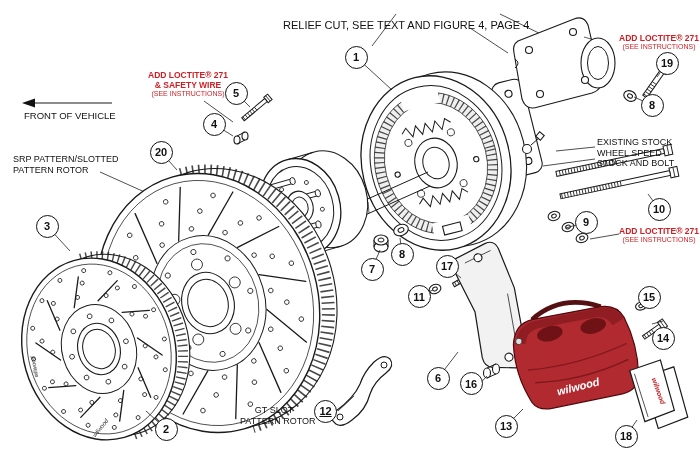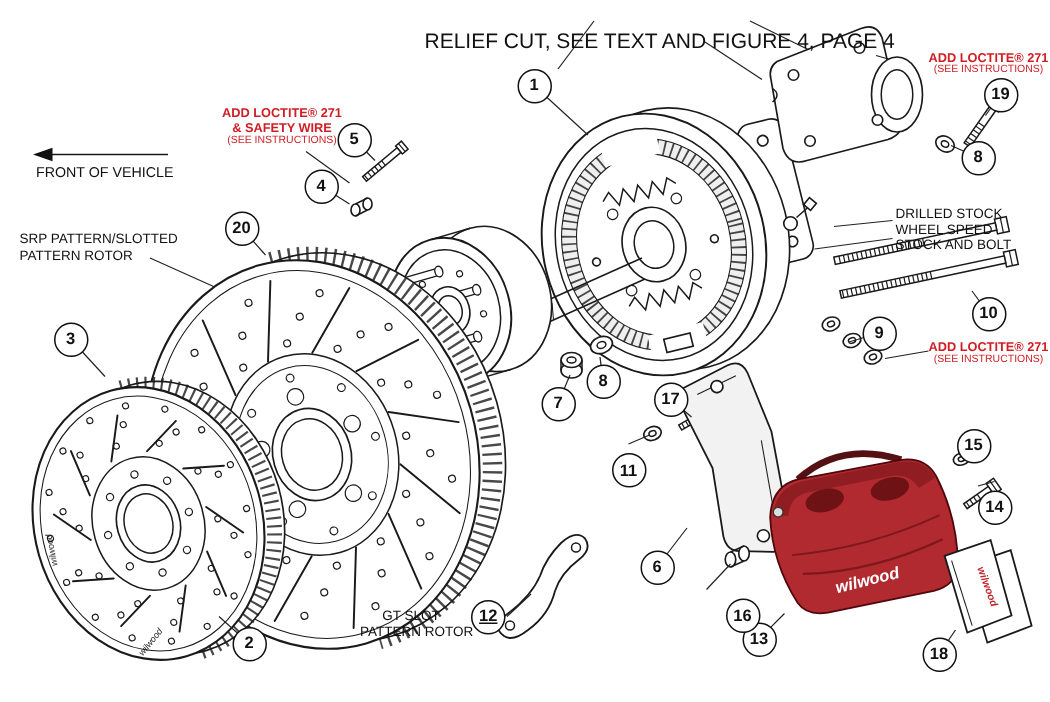--- a/index.html
+++ b/index.html
@@ -495,42 +495,42 @@
         <line x1="663" y1="321" x2="652" y2="324"></line>
         <line x1="649" y1="297" x2="642" y2="306"></line>
         <line x1="471" y1="393" x2="487" y2="376"></line>
         <line x1="447" y1="266" x2="461" y2="278"></line>
         <line x1="626" y1="436" x2="637" y2="420"></line>
         <line x1="667" y1="63" x2="657" y2="77"></line>
         <line x1="161" y1="152" x2="177" y2="170"></line>
       </g>
 </svg>
 
-<div class="lbl" style="left:283px;top:19px;font-size:14px">RELIEF CUT, SEE TEXT AND FIGURE 4, PAGE 4</div>
+<div class="lbl" style="left:283px;top:19px;font-size:11px">RELIEF CUT, SEE TEXT AND FIGURE 4, PAGE 4</div>
 
 <div class="lbl red center" style="left:618px;top:33px;width:82px">
   <div>ADD LOCTITE® 271</div>
   <div class="sub">(SEE INSTRUCTIONS)</div>
 </div>
 
 <div class="lbl red center" style="left:146px;top:70px;width:84px">
   <div>ADD LOCTITE® 271</div>
   <div>&amp; SAFETY WIRE</div>
   <div class="sub">(SEE INSTRUCTIONS)</div>
 </div>
 
 <div class="lbl" style="left:24px;top:110px;font-size:9.5px">FRONT OF VEHICLE</div>
 
 <div class="lbl" style="left:13px;top:154px">
   <div>SRP PATTERN/SLOTTED</div>
   <div>PATTERN ROTOR</div>
 </div>
 
 <div class="lbl" style="left:597px;top:137px">
-  <div>DRILLED STOCK</div>
+  <div>EXISTING STOCK</div>
   <div>WHEEL SPEED</div>
   <div>STOCK AND BOLT</div>
 </div>
 
 <div class="lbl red center" style="left:618px;top:226px;width:82px">
   <div>ADD LOCTITE® 271</div>
   <div class="sub">(SEE INSTRUCTIONS)</div>
 </div>
 
 <div class="lbl center" style="left:240px;top:405px;width:68px">
@@ -542,23 +542,23 @@
     <div class="balloon" style="left: 154.5px; top: 417.5px;">2</div>
     <div class="balloon" style="left: 35.5px; top: 214.5px;">3</div>
     <div class="balloon" style="left: 202.5px; top: 112.5px;">4</div>
     <div class="balloon" style="left: 224.5px; top: 81.5px;">5</div>
     <div class="balloon" style="left: 426.5px; top: 366.5px;">6</div>
     <div class="balloon" style="left: 360.5px; top: 257.5px;">7</div>
     <div class="balloon" style="left: 390.5px; top: 242.5px;">8</div>
     <div class="balloon" style="left: 640.5px; top: 93.5px;">8</div>
     <div class="balloon" style="left: 574.5px; top: 210.5px;">9</div>
     <div class="balloon" style="left: 647.5px; top: 197.5px;">10</div>
-    <div class="balloon" style="left: 407.5px; top: 302px;">11</div>
+    <div class="balloon" style="left: 407.5px; top: 285px;">11</div>
     <div class="balloon" style="left: 314px; top: 399.5px; text-decoration: underline;">12</div>
     <div class="balloon" style="left: 494.5px; top: 414.5px;">13</div>
     <div class="balloon" style="left: 651.5px; top: 309.5px; margin-top: 17px;">14</div>
     <div class="balloon" style="left: 637.5px; top: 285.5px;">15</div>
-    <div class="balloon" style="left: 459.5px; top: 399px; margin-left: 24px;">16</div>
+    <div class="balloon" style="left: 459.5px; top: 372px;">16</div>
     <div class="balloon" style="left: 435.5px; top: 254.5px;">17</div>
     <div class="balloon" style="left: 614.5px; top: 424.5px; text-align: center;">18</div>
     <div class="balloon" style="left: 655.5px; top: 51.5px;">19</div>
     <div class="balloon" style="left: 149.5px; top: 140.5px;">20</div>
   </div>
 
 </body></html>

